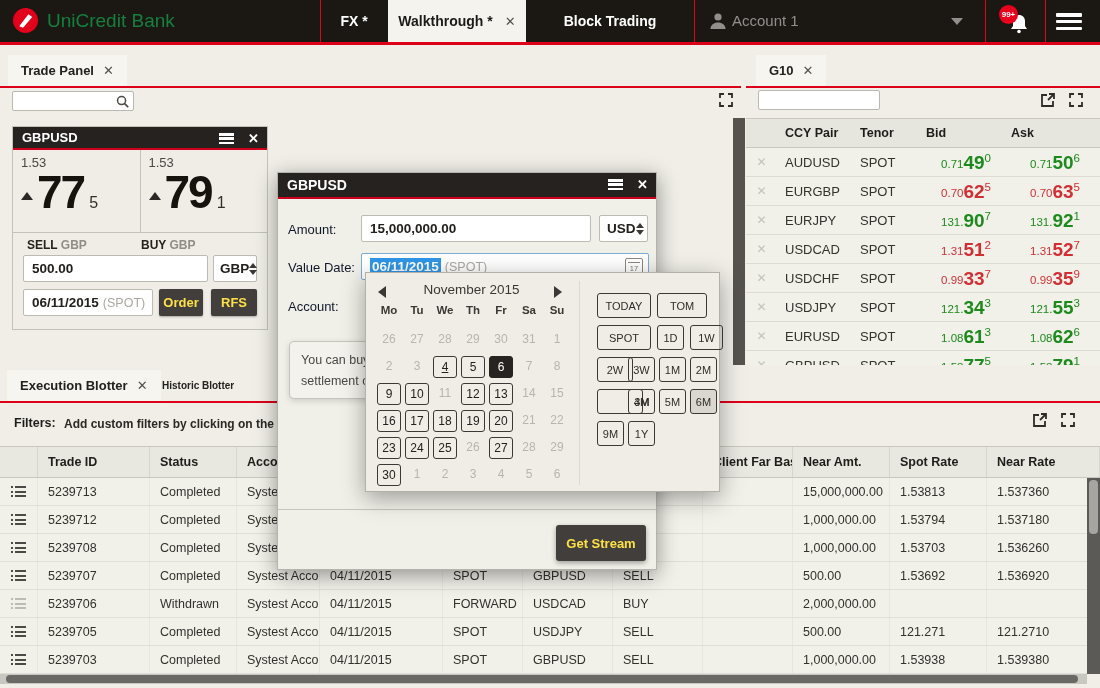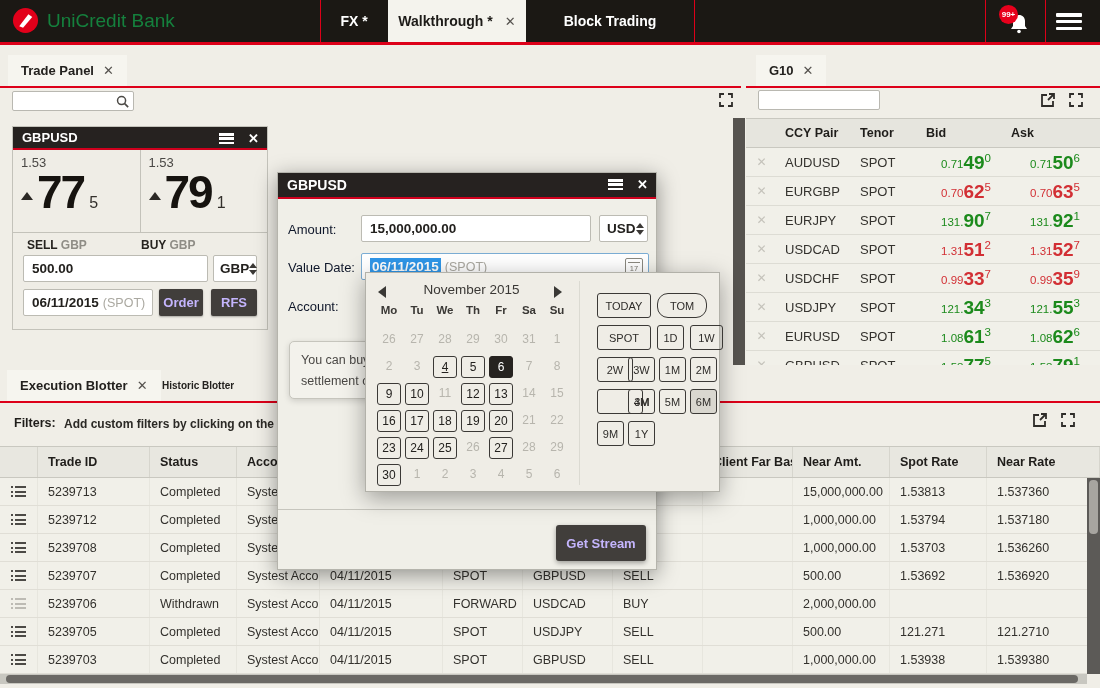--- a/index.html
+++ b/index.html
@@ -66,21 +66,21 @@
 .side-lab{position:absolute;top:111px;font-size:12px;font-weight:bold;color:#26231f}
 .side-ccy{color:#8f8d86}
 #sell-lab{left:14px}
 #buy-lab{left:128px}
 .w-input{position:absolute;background:#fff;border:1px solid #bcbbb3;border-radius:2px;height:27px;font-size:13.5px;font-weight:bold;color:#23211e;display:flex;align-items:center;padding:0 8px}
 .w-input input{border:0;outline:0;width:100%;background:transparent;font:inherit;color:inherit}
 #w-amount{left:10px;top:128px;width:185px}
 #w-ccy{left:200px;top:128px;width:44px;justify-content:space-between;padding:0 6px}
 #w-date{left:10px;top:162px;width:130px}
 .date-sfx{color:#aaa8a0;font-weight:normal;margin-left:4px;font-size:12.5px}
-.dark-btn{position:absolute;background:#413e3b;color:#c4b5fd;font-weight:bold;font-size:13px;border-radius:2px;display:flex;align-items:center;justify-content:center;box-shadow:0 1px 2px rgba(0,0,0,.3)}
+.dark-btn{position:absolute;background:#413e3b;color:#fde047;font-weight:bold;font-size:13px;border-radius:2px;display:flex;align-items:center;justify-content:center;box-shadow:0 1px 2px rgba(0,0,0,.3)}
 #w-order{left:146px;top:162px;width:44px;height:27px}
 #w-rfs{left:198px;top:162px;width:46px;height:27px}
 .updown{display:flex;flex-direction:column;gap:2px}
 .updown i{display:block;width:0;height:0;border-left:4px solid transparent;border-right:4px solid transparent}
 .updown .u{border-bottom:5px solid #3a3835}
 .updown .d{border-top:5px solid #3a3835}
 
 
 #strip{position:absolute;left:733px;top:118px;width:12px;height:247px;background:#56534f}
 
@@ -184,20 +184,28 @@
         <span>FX *</span>
       </div>
     <div class="hdr-tab" id="tab-walkthrough">
       <span>Walkthrough *</span>
       <span class="tab-x">✕</span>
     </div>
     <div class="hdr-tab" id="tab-block">
         <span>Block Trading</span>
       </div>
     <div class="hdr-div" style="left:694px"></div>
+    <div id="account-sel">
+      <svg id="account-icon" width="20" height="20" viewBox="0 0 20 20">
+          <circle cx="10" cy="6" r="3.6" fill="#918f8b"></circle>
+          <path d="M2.5 18c0-4 3.4-6.5 7.5-6.5s7.5 2.5 7.5 6.5z" fill="#918f8b"></path>
+        </svg>
+      <span id="account-lbl">Account 1</span>
+      <span id="account-chev"></span>
+    </div>
     <div class="hdr-div" style="left:985px"></div>
     <div id="bell-cluster">
       <svg id="bell-icon" width="24" height="24" viewBox="0 0 24 24">
           <path d="M12 3c-3.5 0-6 2.6-6 6v5l-2 3h16l-2-3V9c0-3.4-2.5-6-6-6z" fill="#fff"></path>
           <circle cx="12" cy="19.5" r="1.8" fill="#fff"></circle>
         </svg>
       <span id="bell-badge">99+</span>
     </div>
     <div class="hdr-div" style="left:1045px"></div>
     <div id="burger">
@@ -784,21 +792,21 @@
         <div class="cal-cell">
           <div class="cal-day s-m">5</div>
         </div>
         <div class="cal-cell">
           <div class="cal-day s-m">6</div>
         </div>
       </div>
     <div id="cal-divider"></div>
     <div id="tenor-area">
         <div class="tenor" style="left: 231px; top: 20px; width: 54px;">TODAY</div>
-        <div class="tenor" style="left: 291px; top: 20px; width: 50px; border-radius: 11px;">TOM</div>
+        <div class="tenor" style="left: 291px; top: 20px; width: 50px;">TOM</div>
         <div class="tenor" style="left: 231px; top: 52px; width: 54px;">SPOT</div>
         <div class="tenor" style="left: 291px; top: 52px; width: 27px;">1D</div>
         <div class="tenor" style="left: 324px; top: 52px; width: 33px;">1W</div>
         <div class="tenor" style="left: 231px; top: 84px; width: 36px;">2W</div>
         <div class="tenor" style="left: 262px; top: 84px; width: 27px;">3W</div>
         <div class="tenor" style="left: 293px; top: 84px; width: 27px;">1M</div>
         <div class="tenor" style="left: 324px; top: 84px; width: 27px;">2M</div>
         <div class="tenor" style="left: 231px; top: 116px; width: 18px; padding-left: 44px;">3M</div>
         <div class="tenor" style="left: 262px; top: 116px; width: 27px;">4M</div>
         <div class="tenor" style="left: 293px; top: 116px; width: 27px;">5M</div>

